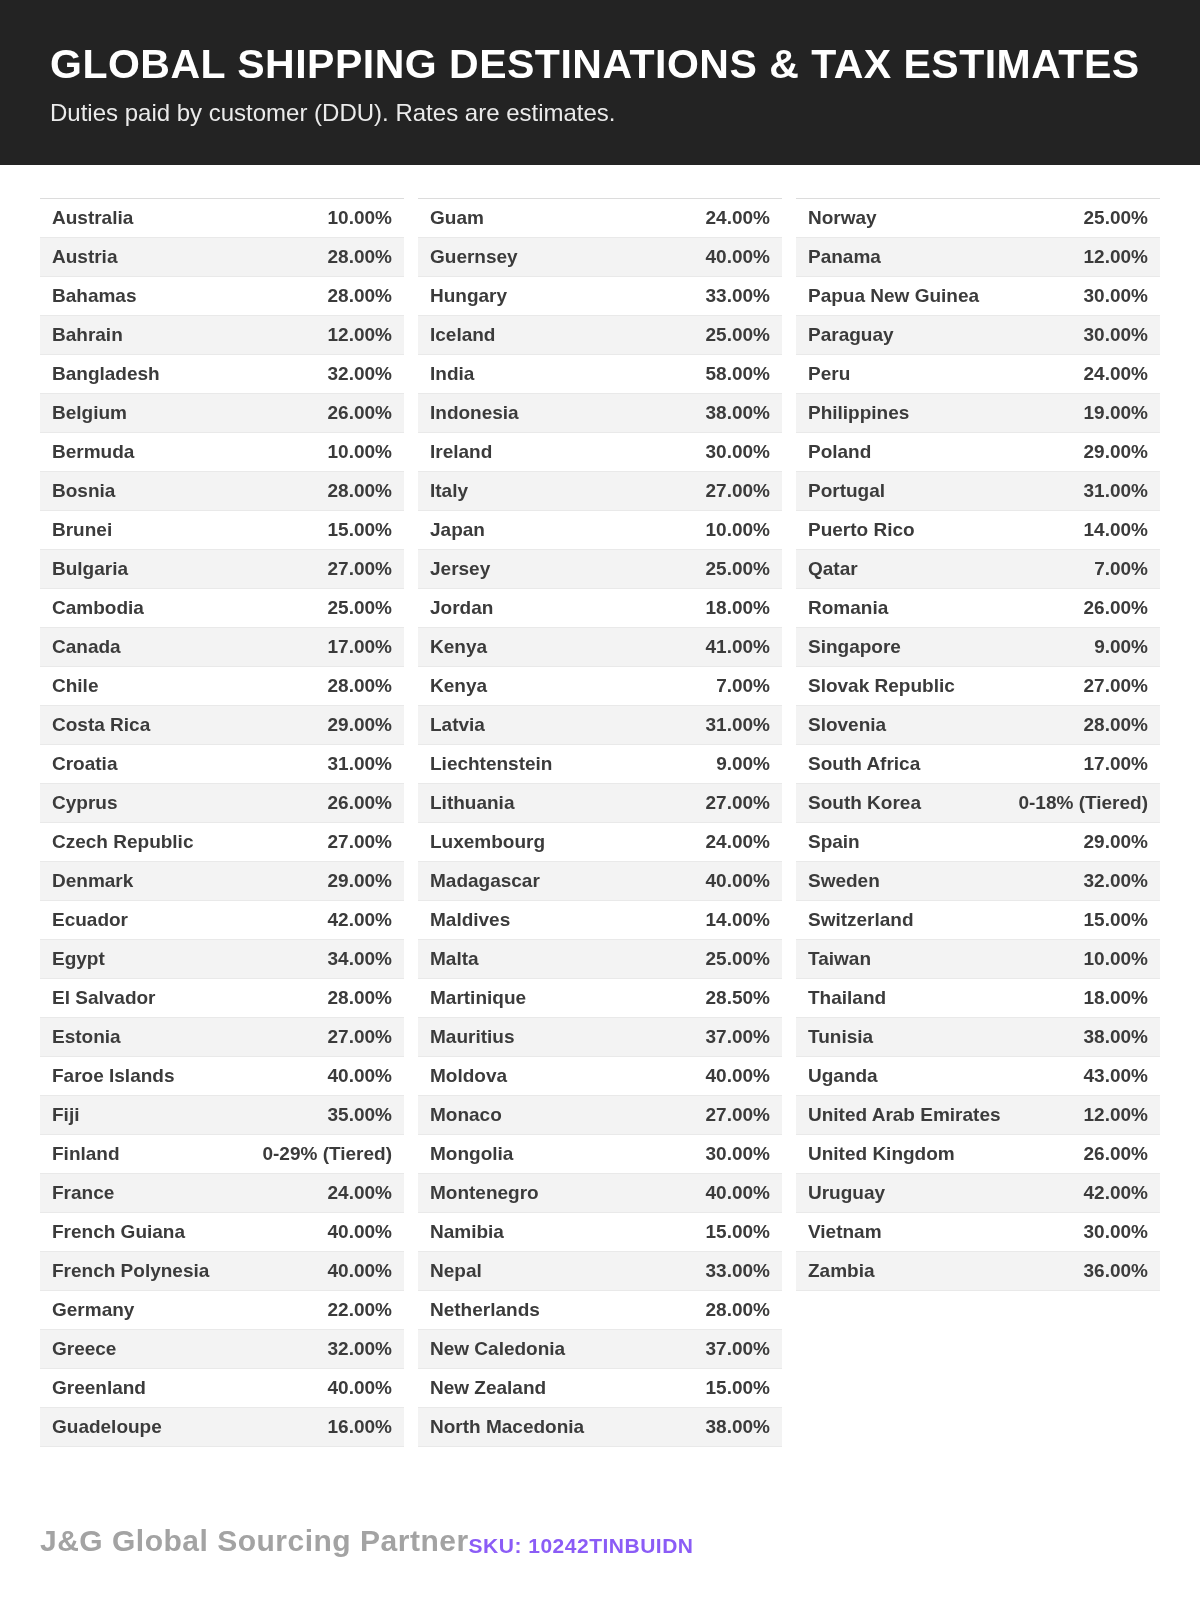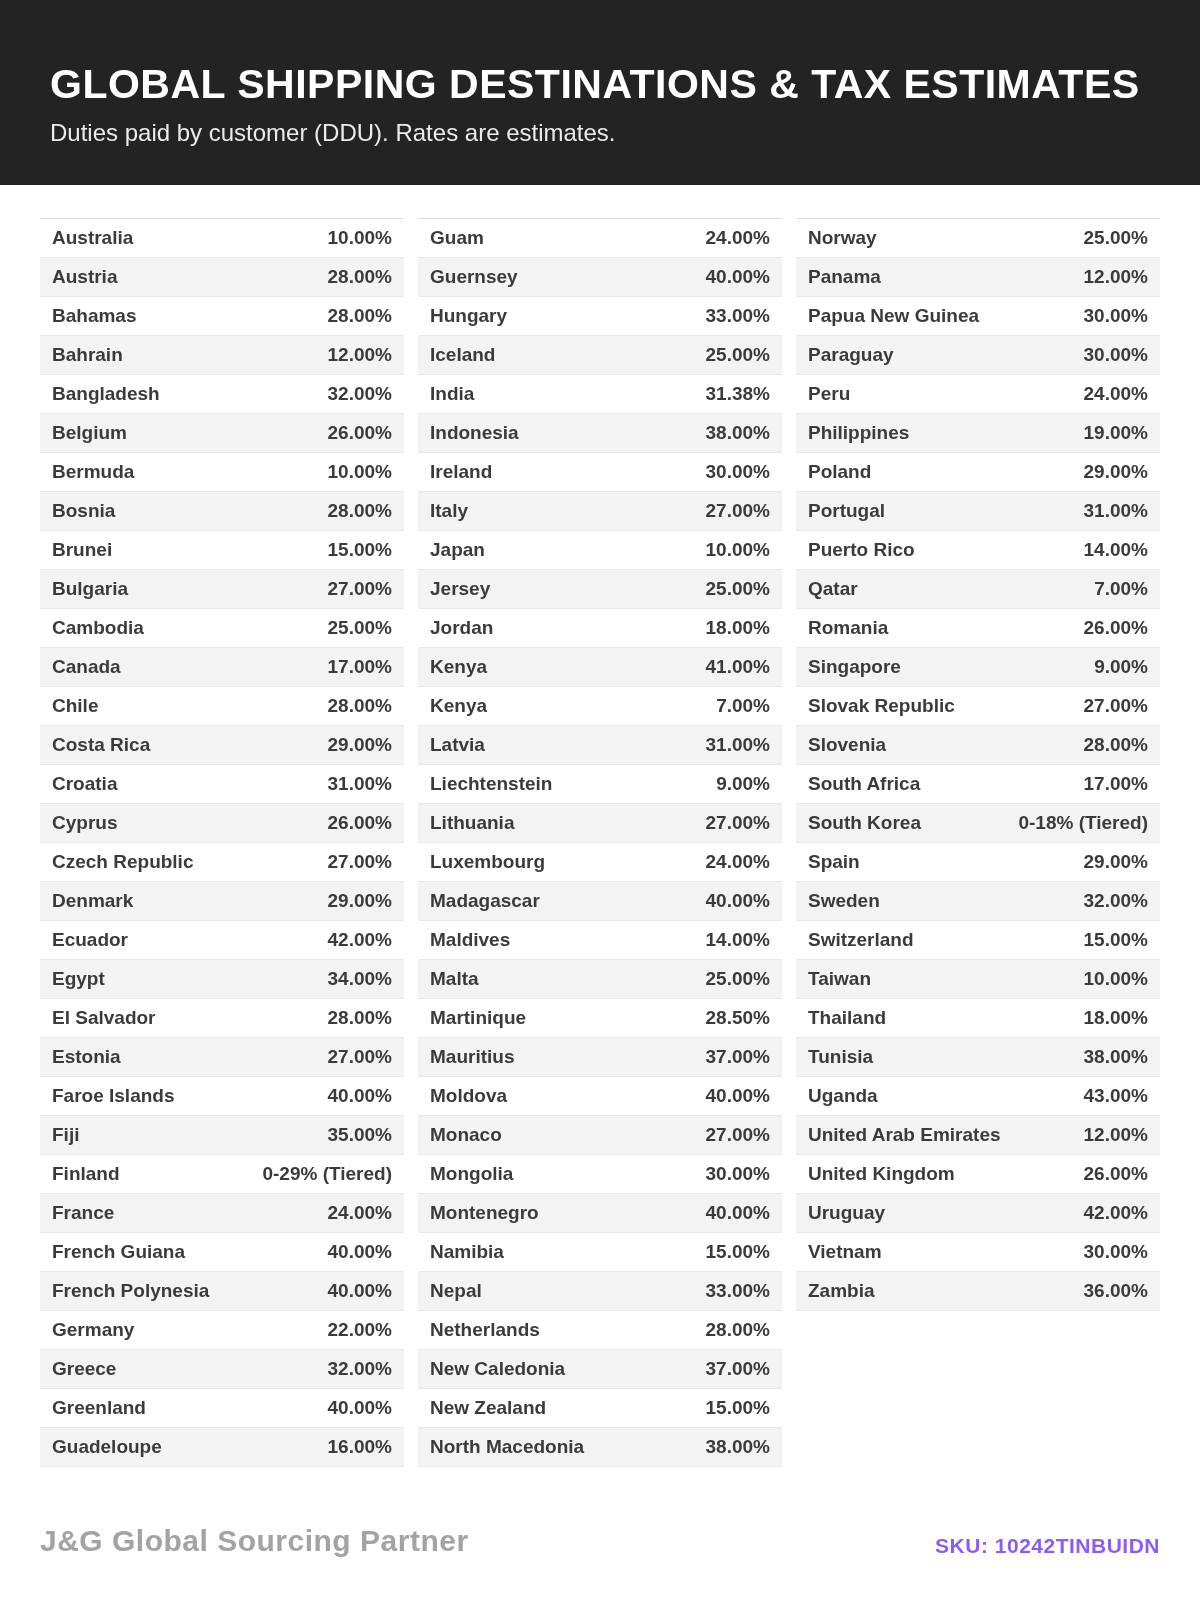--- a/index.html
+++ b/index.html
@@ -10,21 +10,21 @@
     width: 1200px;
     height: 1600px;
     margin: 0 auto;
     background: #ffffff;
     position: relative;
     overflow: hidden;
   }
 
   .header {
     background: #232323;
-    padding: 62px 50px 38px 50px;
+    padding: 42px 50px 38px 50px;
   }
   .header .title {
     color: #ffffff;
     font-size: 41px;
     font-weight: 800;
     letter-spacing: 0.5px;
     line-height: 1.1;
   }
   .header .subtitle {
     color: #ebebeb;
@@ -68,21 +68,21 @@
     text-align: right;
   }
 
   .footer {
     position: absolute;
     left: 0;
     right: 0;
     bottom: 0;
     padding: 0 40px 42px 40px;
     display: flex;
-    justify-content: space-between;
+    justify-content: flex-start;
     align-items: flex-end;
   }
   .footer .brand {
     color: #a3a3a3;
     font-size: 30px;
     font-weight: 800;
     letter-spacing: 0.5px;
   }
   .footer .sku {
     color: #8b5cf6;
@@ -244,21 +244,21 @@
         <div class="row">
           <span class="country">Hungary</span>
           <span class="rate">33.00%</span>
         </div>
         <div class="row">
           <span class="country">Iceland</span>
           <span class="rate">25.00%</span>
         </div>
         <div class="row">
           <span class="country">India</span>
-          <span class="rate">31.38%</span>
+          <span class="rate">58.00%</span>
         </div>
         <div class="row">
           <span class="country">Indonesia</span>
           <span class="rate">38.00%</span>
         </div>
         <div class="row">
           <span class="country">Ireland</span>
           <span class="rate">30.00%</span>
         </div>
         <div class="row">

